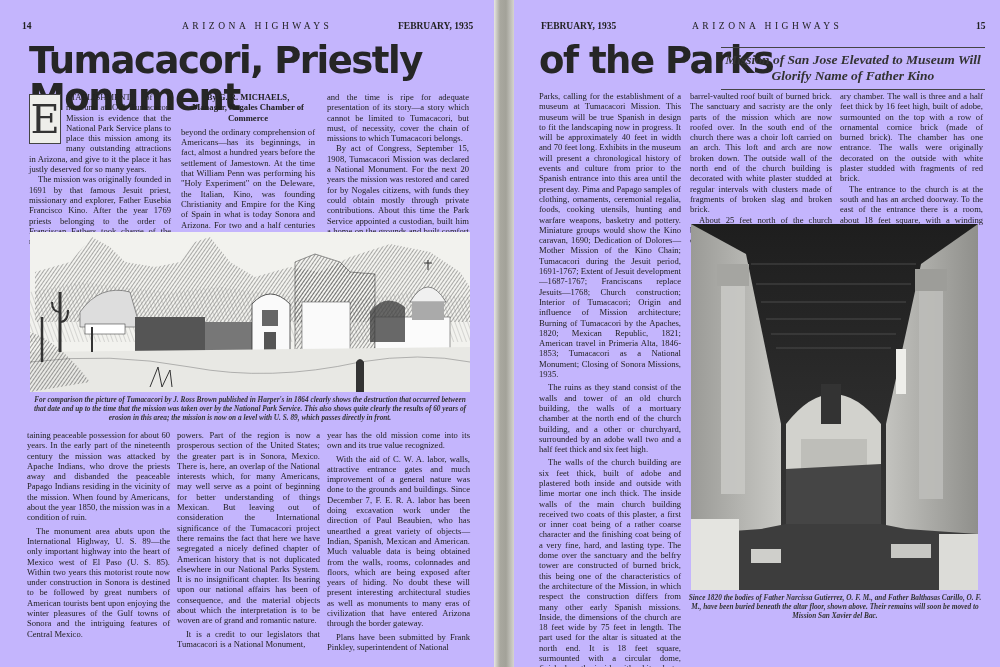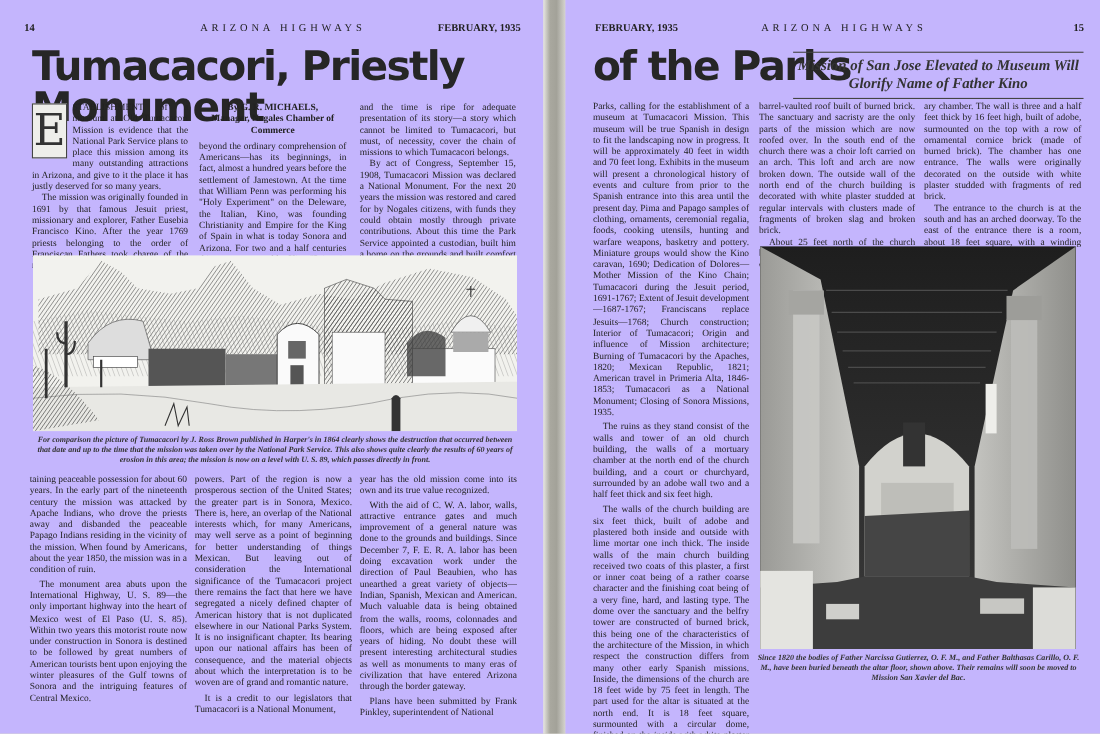--- a/index.html
+++ b/index.html
@@ -122,21 +122,21 @@
   <div class="runhead" style="left:27px;">FEBRUARY, 1935</div>
   <div class="runhead mag" style="left:178px;">ARIZONA HIGHWAYS</div>
   <div class="runhead" style="left:462px;">15</div>
 
   <div class="headline" style="left:25px; top:42px; font-size:37px;">of the Parks</div>
 
   <div class="deck">Mission of San Jose Elevated to Museum Will Glorify Name of Father Kino</div>
 
   <div class="col" style="left:25px; top:91px; width:142px;">
     <p class="noind">Parks, calling for the establishment of a museum at Tumacacori Mission. This museum will be true Spanish in design to fit the landscaping now in progress. It will be approximately 40 feet in width and 70 feet long. Exhibits in the museum will present a chronological history of events and culture from prior to the Spanish entrance into this area until the present day. Pima and Papago samples of clothing, ornaments, ceremonial regalia, foods, cooking utensils, hunting and warfare weapons, basketry and pottery. Miniature groups would show the Kino caravan, 1690; Dedication of Dolores—Mother Mission of the Kino Chain; Tumacacori during the Jesuit period, 1691-1767; Extent of Jesuit development—1687-1767; Franciscans replace Jesuits—1768; Church construction; Interior of Tumacacori; Origin and influence of Mission architecture; Burning of Tumacacori by the Apaches, 1820; Mexican Republic, 1821; American travel in Primeria Alta, 1846-1853; Tumacacori as a National Monument; Closing of Sonora Missions, 1935.</p>
-    <p class="gap">The ruins as they stand consist of the walls and tower of an old church building, the walls of a mortuary chamber at the north end of the church building, and a court or churchyard, surrounded by an adobe wall two and a half feet thick and six feet high.</p>
+    <p class="gap">The ruins as they stand consist of the walls and tower of an old church building, the walls of a mortuary chamber at the north end of the church building, and a other or churchyard, surrounded by an adobe wall two and a half feet thick and six feet high.</p>
     <p class="gap">The walls of the church building are six feet thick, built of adobe and plastered both inside and outside with lime mortar one inch thick. The inside walls of the main church building received two coats of this plaster, a first or inner coat being of a rather coarse character and the finishing coat being of a very fine, hard, and lasting type. The dome over the sanctuary and the belfry tower are constructed of burned brick, this being one of the characteristics of the architecture of the Mission, in which respect the construction differs from many other early Spanish missions. Inside, the dimensions of the church are 18 feet wide by 75 feet in length. The part used for the altar is situated at the north end. It is 18 feet square, surmounted with a circular dome, finished on the inside with white plaster decorated or frescoed in colors. The plaster and decorations are in a good state of preservation, but the altar is entirely gone. To the east of the sanctuary there is a sacristy, 16 by 20 feet, 20 feet high, covered with a</p>
   </div>
 
   <div class="col" style="left:176px; top:91px; width:142px;">
     <p class="noind">barrel-vaulted roof built of burned brick. The sanctuary and sacristy are the only parts of the mission which are now roofed over. In the south end of the church there was a choir loft carried on an arch. This loft and arch are now broken down. The outside wall of the north end of the church building is decorated with white plaster studded at regular intervals with clusters made of fragments of broken slag and broken brick.</p>
     <p>About 25 feet north of the church building, and in the center of the churchyard, there is a circular mortu-</p>
   </div>
 
   <div class="col" style="left:326px; top:91px; width:143px;">
     <p class="noind">ary chamber. The wall is three and a half feet thick by 16 feet high, built of adobe, surmounted on the top with a row of ornamental cornice brick (made of burned brick). The chamber has one entrance. The walls were originally decorated on the outside with white plaster studded with fragments of red brick.</p>

